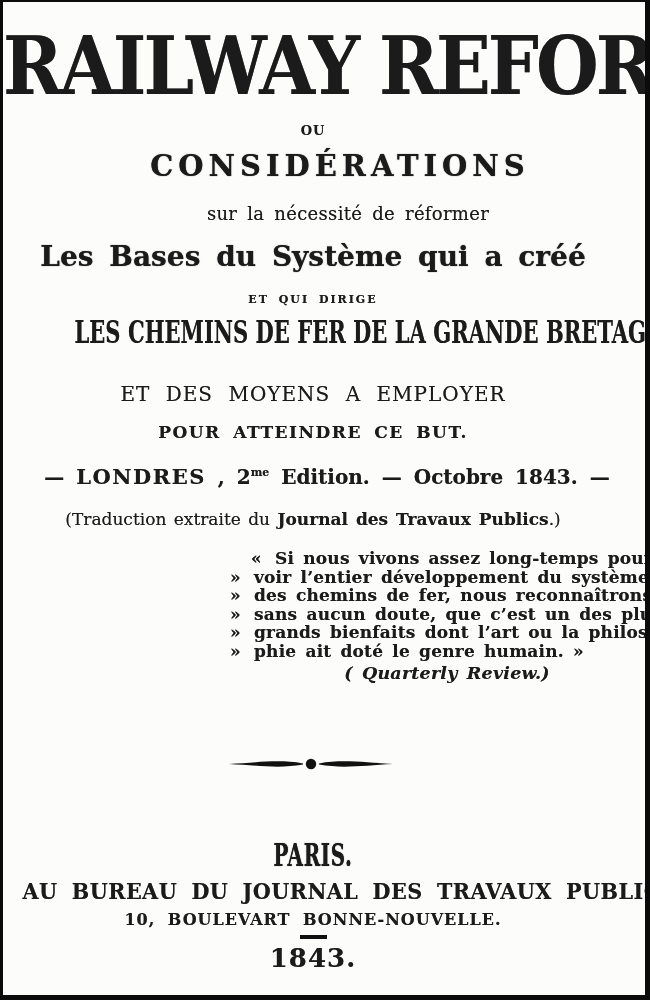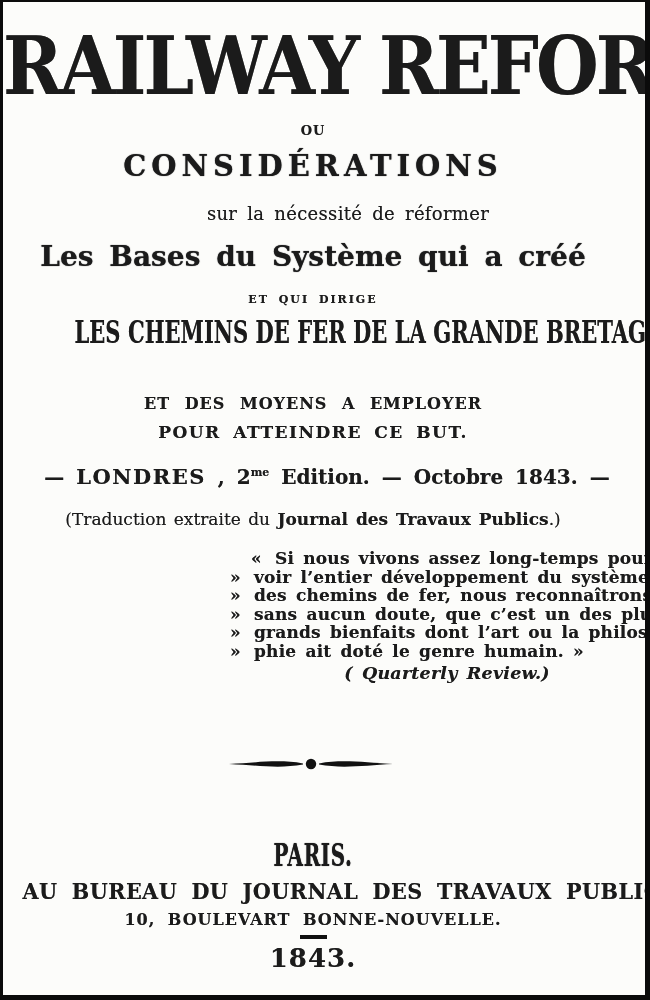--- a/index.html
+++ b/index.html
@@ -28,30 +28,31 @@
     font-size:72px;font-weight:bold;
     letter-spacing:-3px;
     line-height:1;
     transform:scaleY(1.12);
     transform-origin:center top;
   }
   .ou{top:121px;font-size:13px;font-weight:bold;letter-spacing:1px;}
   .considerations{
     top:147px;font-size:29px;font-weight:bold;letter-spacing:5px;
     text-shadow:0 0 1px rgba(10,10,10,.8);
+    margin-left:27px;
   }
   .necessity{top:201px;font-size:18px;word-spacing:4px;letter-spacing:.3px;padding-left:35px;}
   .bases{top:238px;font-size:28px;font-weight:bold;word-spacing:6px;text-shadow:0 0 1px rgba(10,10,10,.8);}
   .dirige{top:291px;font-size:11px;font-weight:bold;letter-spacing:2px;word-spacing:4px;}
   .chemins{
     top:314px;font-size:27px;font-weight:bold;line-height:34px;
     transform:scale(0.78,1.15);transform-origin:center center;
     width:650px;
   }
-  .moyens{top:392px;font-size:16px;font-weight:bold;letter-spacing:1px;word-spacing:8px;}
+  .moyens{top:380px;font-size:20px;font-weight:normal;letter-spacing:1px;word-spacing:8px;}
   .but{top:420px;font-size:17px;font-weight:bold;letter-spacing:1.5px;word-spacing:5px;}
   .edition{top:462px;font-size:20px;font-weight:bold;word-spacing:5px;width:648px;}
   .edition .city{font-size:21px;letter-spacing:1.5px;}
   .edition sup{font-size:11px;}
   .translation{top:507px;font-size:17px;word-spacing:2px;}
   .translation .ital{font-weight:bold;}
   .quote{
     position:absolute;top:547px;left:227px;width:400px;
     font-size:17px;font-weight:bold;line-height:18.6px;
     letter-spacing:.2px;word-spacing:3px;

